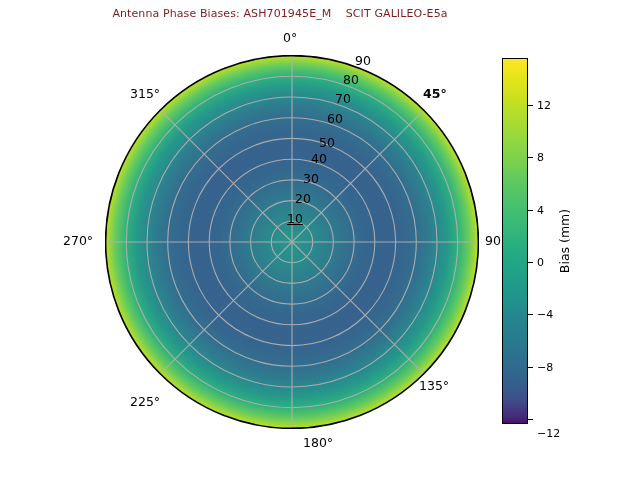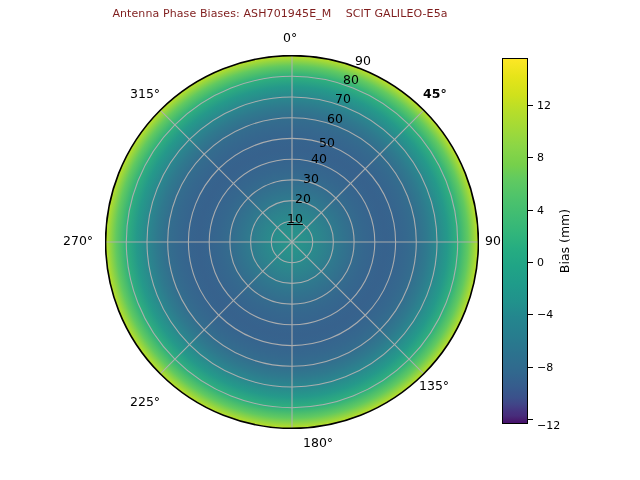--- a/index.html
+++ b/index.html
@@ -157,18 +157,18 @@
     <div class="cbar-tick" style="top:256px;"></div>
     <div class="cbar-tick" style="top:309px;"></div>
     <div class="cbar-tick" style="top:361px;"></div>
 
     <span class="cbar-ticklabel" style="top:47px;">12</span>
     <span class="cbar-ticklabel" style="top:99px;">8</span>
     <span class="cbar-ticklabel" style="top:152px;">4</span>
     <span class="cbar-ticklabel" style="top:204px;">0</span>
     <span class="cbar-ticklabel" style="top:256px;">−4</span>
     <span class="cbar-ticklabel" style="top:309px;">−8</span>
-    <span class="cbar-ticklabel" style="top:367px;">−12</span>
+    <span class="cbar-ticklabel" style="top:375px;">−12</span>
   </div>
 
   <div id="cbar-axislabel">Bias (mm)</div>
 
 </div>
 
 </body></html>

